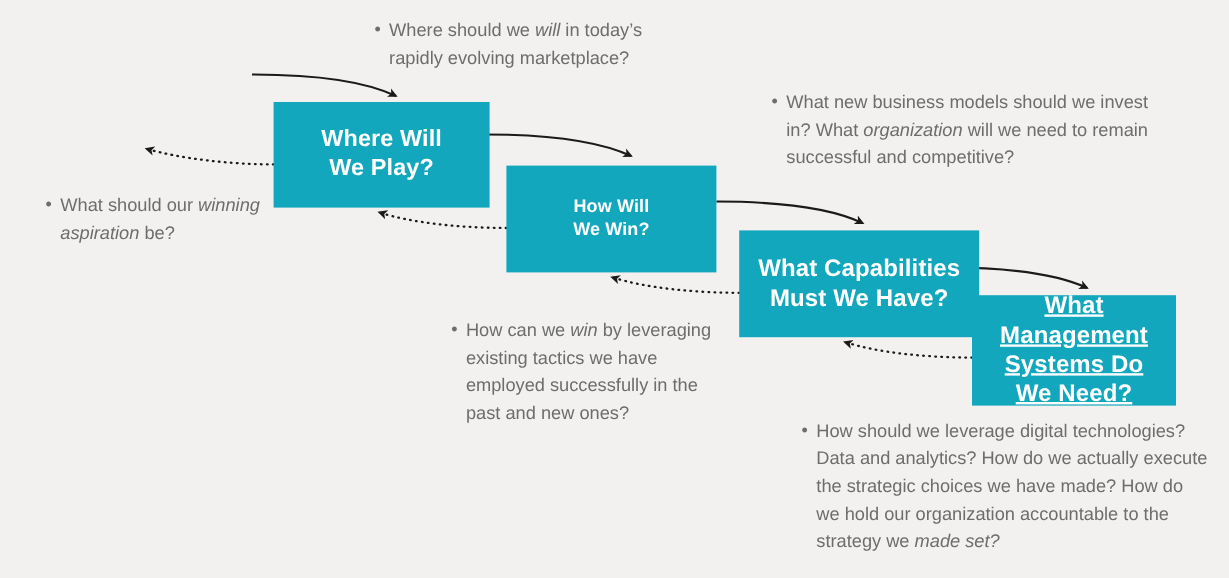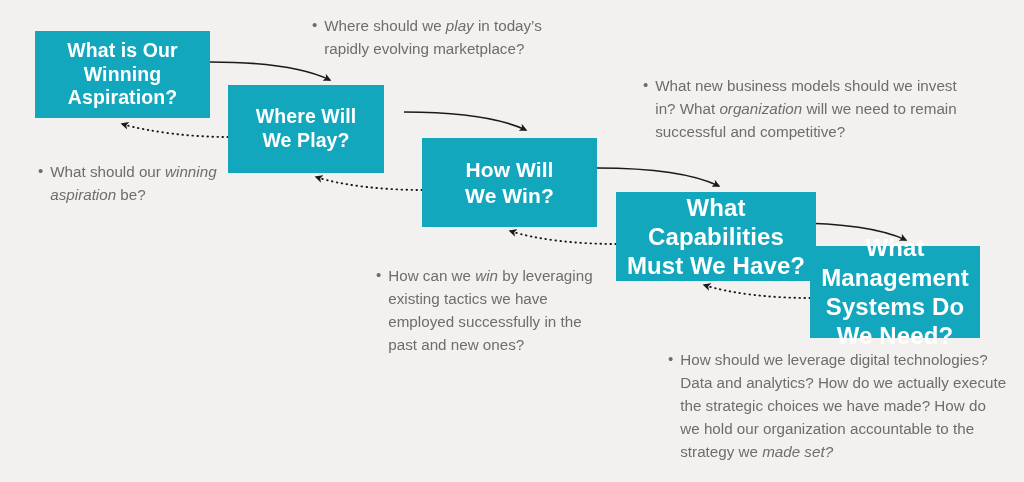--- a/index.html
+++ b/index.html
@@ -59,24 +59,24 @@
   }
   .note .note-text {
     display: block;
   }
   .note .note-text em {
     font-style: italic;
   }
 
   
   #box-aspiration   { left: 35px;  top: 31px;  width: 175px; height: 87px;  font-size: 19.5px; }
-  #box-where-play   { left: 228px; top: 85px;  width: 156px; height: 88px;  font-size: 19.5px; }
-  #box-how-win      { left: 422px; top: 138px; width: 175px; height: 89px;  font-size: 21px; }
-  #box-capabilities { left: 616px; top: 192px; width: 200px; height: 89px;  font-size: 24px; }
-  #box-management   { left: 810px; top: 246px; width: 170px; height: 92px;  font-size: 24px; }
+  #box-where-play   { left: 228px; top: 85px;  width: 180px; height: 88px;  font-size: 19.5px; }
+  #box-how-win      { left: 422px; top: 138px; width: 175px; height: 89px;  font-size: 15px; }
+  #box-capabilities { left: 616px; top: 192px; width: 200px; height: 89px;  font-size: 20px; }
+  #box-management   { left: 810px; top: 246px; width: 170px; height: 92px;  font-size: 20px; text-decoration: underline; }
 
   
   #note-play        { left: 312px; top: 14px;  width: 250px; }
   #note-aspiration  { left: 38px;  top: 160px; width: 240px; }
   #note-models      { left: 643px; top: 74px;  width: 320px; }
   #note-win         { left: 376px; top: 264px; width: 235px; }
   #note-systems     { left: 668px; top: 348px; width: 340px; }
 </style>
 </head>
 <body>
@@ -103,40 +103,37 @@
 
     <path d="M228,137 C190,137 150,132 122,124" fill="none" stroke="#1a1a1a" stroke-width="1.9" stroke-dasharray="0.6 4.4" stroke-linecap="round" marker-end="url(#head-dot)"></path>
 
     <path d="M422,190 C385,190 344,186 316,177" fill="none" stroke="#1a1a1a" stroke-width="1.9" stroke-dasharray="0.6 4.4" stroke-linecap="round" marker-end="url(#head-dot)"></path>
 
     <path d="M616,244 C578,244 538,240 510,231" fill="none" stroke="#1a1a1a" stroke-width="1.9" stroke-dasharray="0.6 4.4" stroke-linecap="round" marker-end="url(#head-dot)"></path>
 
     <path d="M810,298 C772,298 732,294 704,285" fill="none" stroke="#1a1a1a" stroke-width="1.9" stroke-dasharray="0.6 4.4" stroke-linecap="round" marker-end="url(#head-dot)"></path>
   </svg>
 
-  <div class="node-box" id="box-aspiration">What is Our
-Winning
-Aspiration?</div>
 
   <div class="node-box" id="box-where-play">Where Will
 We Play?</div>
 
   <div class="node-box" id="box-how-win">How Will
 We Win?</div>
 
   <div class="node-box" id="box-capabilities">What Capabilities
 Must We Have?</div>
 
   <div class="node-box" id="box-management">What Management
 Systems Do
 We Need?</div>
 
   <div class="note" id="note-play">
     <span class="bullet">•</span>
-    <span class="note-text">Where should we <em>play</em> in today’s rapidly evolving marketplace?</span>
+    <span class="note-text">Where should we <em>will</em> in today’s rapidly evolving marketplace?</span>
   </div>
 
   <div class="note" id="note-aspiration">
     <span class="bullet">•</span>
     <span class="note-text">What should our <em>winning aspiration</em> be?</span>
   </div>
 
   <div class="note" id="note-models">
     <span class="bullet">•</span>
     <span class="note-text">What new business models should we invest in? What <em>organization</em> will we need to remain successful and competitive?</span>

